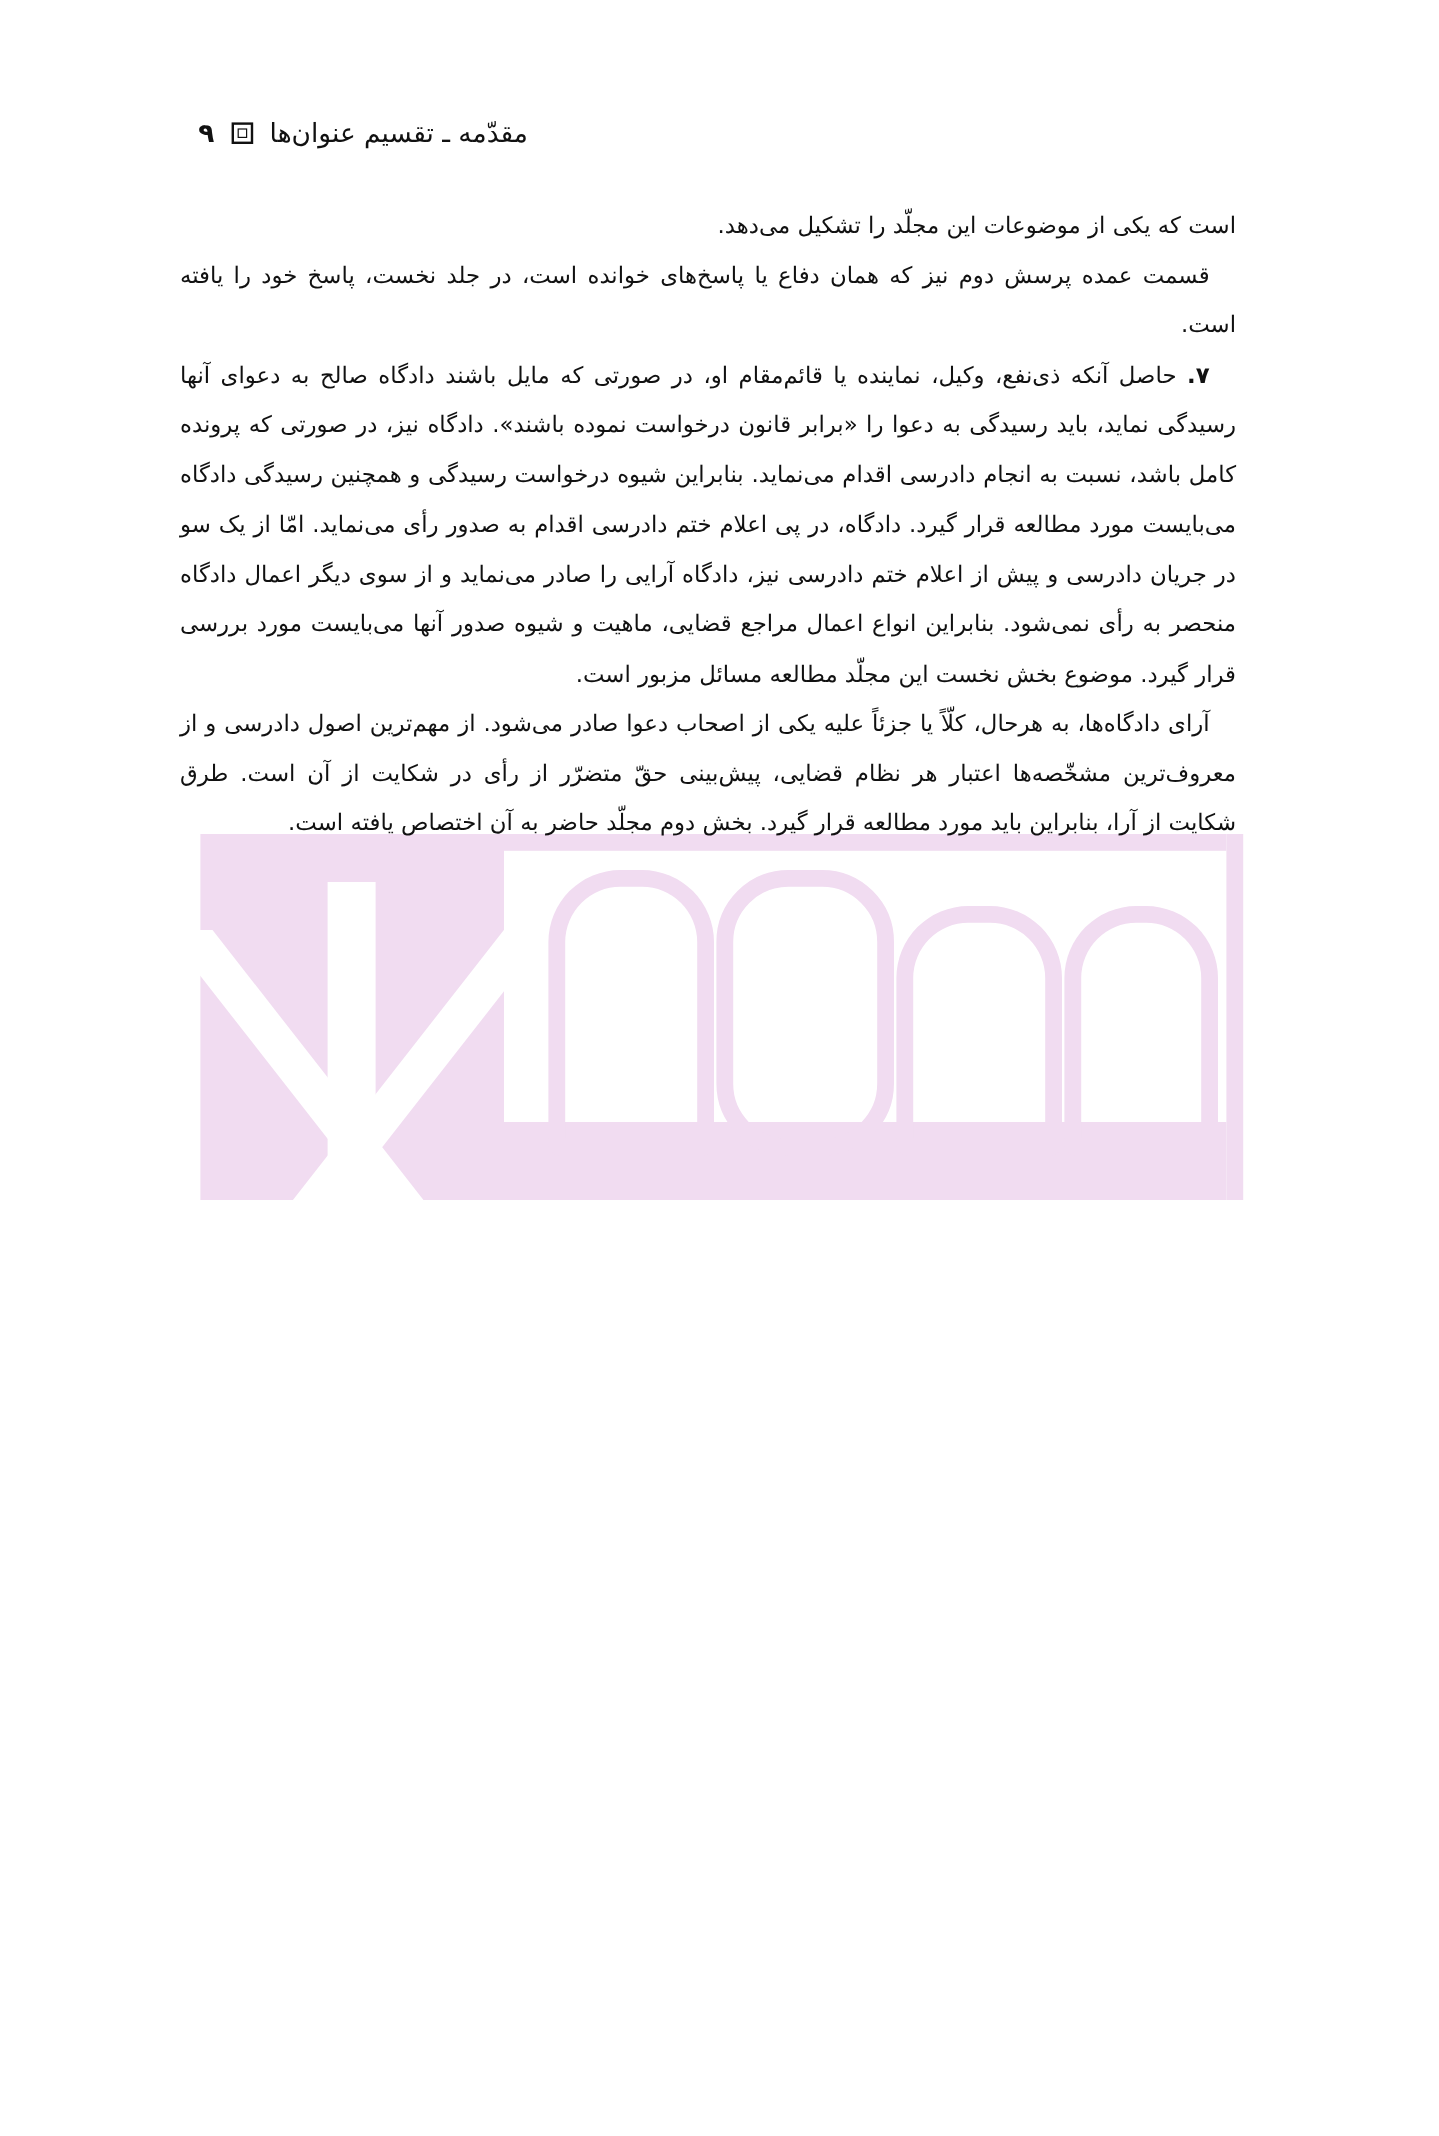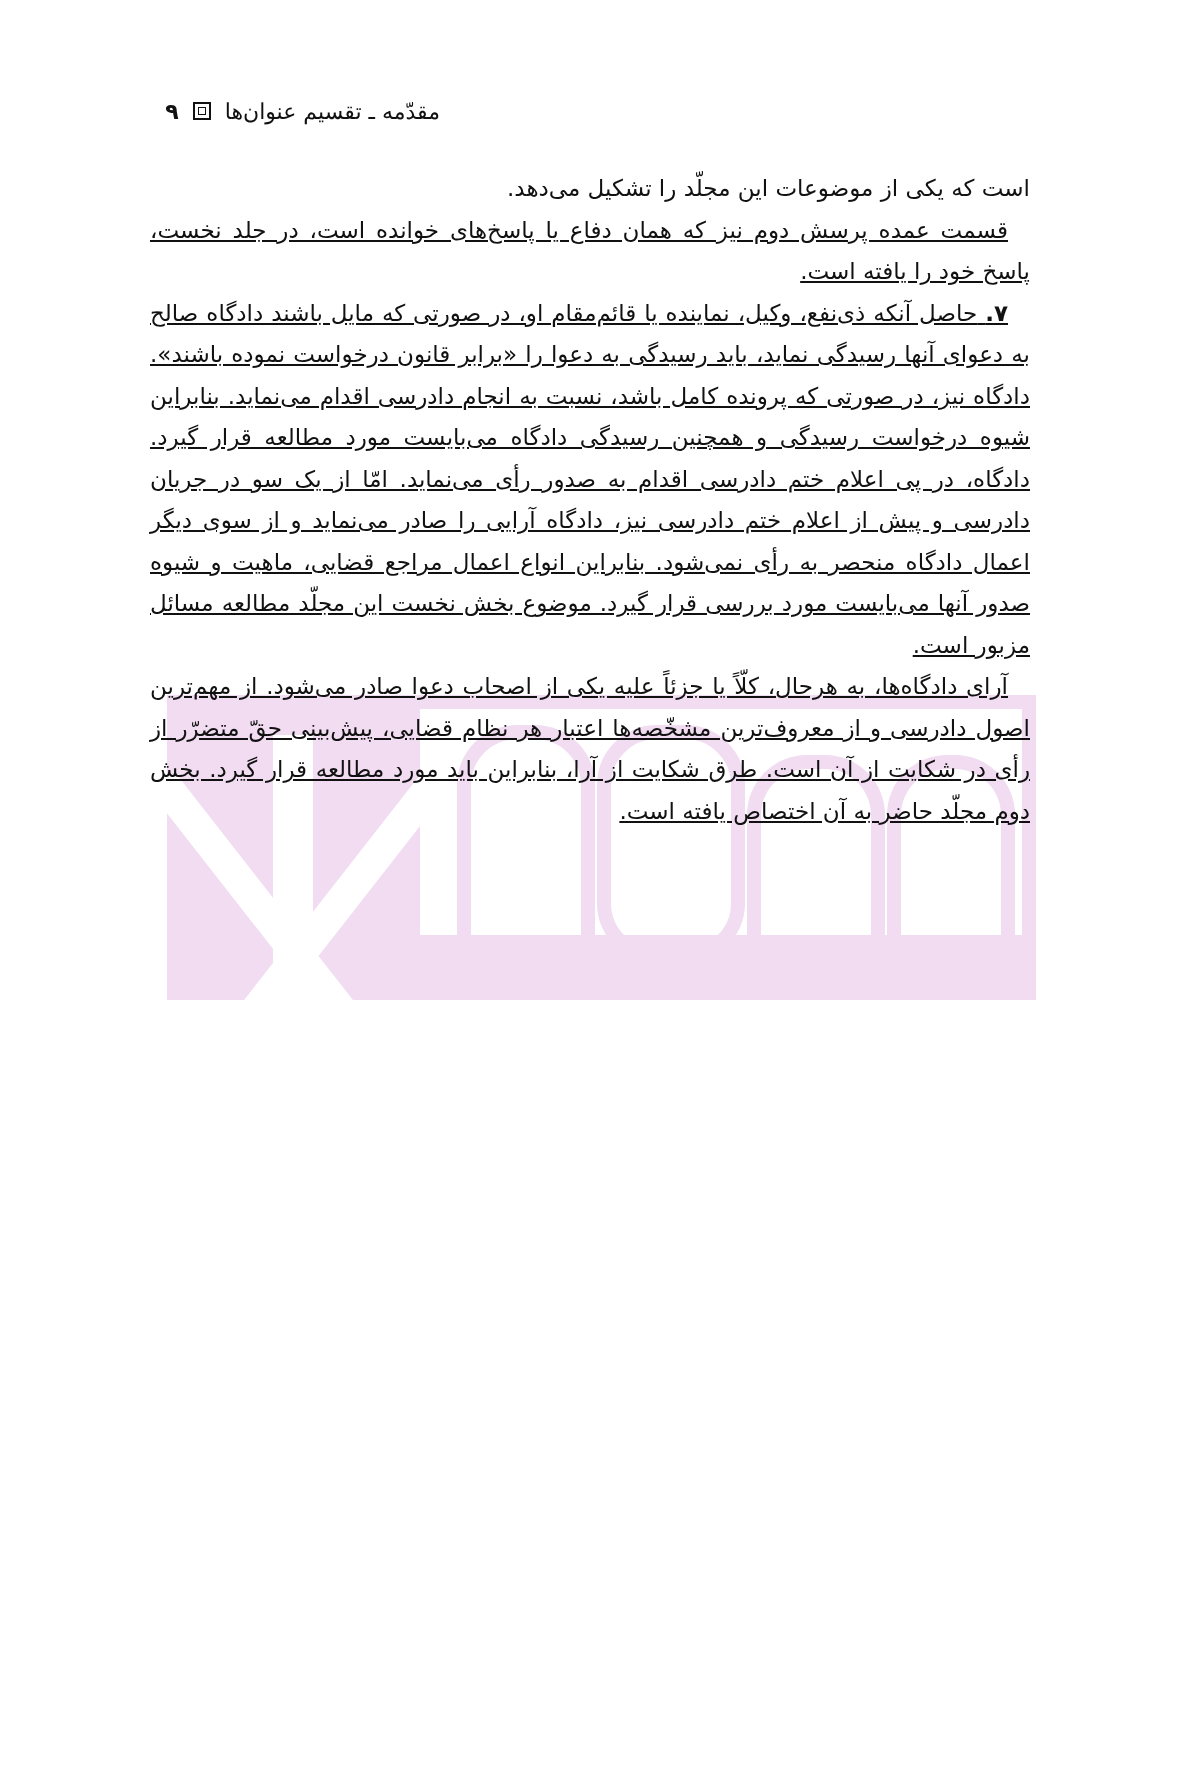--- a/index.html
+++ b/index.html
@@ -14,23 +14,23 @@
     .watermark { position:absolute; left:167px; top:695px; width:868px; height:305px; z-index:0; }
     .wm-bg { position:absolute; left:0; top:0; width:253px; height:305px; background:#f1dcf1; }
     .wm-bg .chev1 { position:absolute; left:58px; top:80px; width:40px; height:225px; background:#fff; transform:skewX(38deg); }
     .wm-bg .chev2 { position:absolute; left:165px; top:80px; width:40px; height:225px; background:#fff; transform:skewX(-38deg); }
     .wm-bg .stem { position:absolute; left:106px; top:40px; width:40px; height:265px; background:#fff; }
     .wm-outline { position:absolute; border:14px solid #f1dcf1; border-radius:60px 60px 10px 10px; }
     .wm-vbar { position:absolute; left:855px; top:0; width:14px; height:305px; background:#f1dcf1; }
     .wm-strip { position:absolute; left:253px; top:0; width:602px; height:14px; background:#f1dcf1; }
     .wm-strip2 { position:absolute; left:253px; top:240px; width:602px; height:65px; background:#f1dcf1; }
 
-    .body-text { position:absolute; top:168px; left:150px; width:880px; direction:rtl; text-align:justify; font-family:"DejaVu Sans", sans-serif; font-size:23px; line-height:41.5px; z-index:1; }
+    .body-text { position:absolute; top:168px; left:150px; width:880px; direction:rtl; text-align:justify; font-family:"DejaVu Sans", sans-serif; font-size:19px; line-height:41.5px; z-index:1; }
     .para { margin:0; text-align-last:right; }
-    .para.indent { text-indent:22px;text-decoration:underline; }
+    .para.indent { text-indent:22px; }
     .para .num { font-weight:bold; }
   </style>
 </head>
 <body>
 
 <div class="page">
 
   <div class="header">
     <span class="title">مقدّمه ـ تقسیم عنوان‌ها</span>
     <span class="icon"></span>

